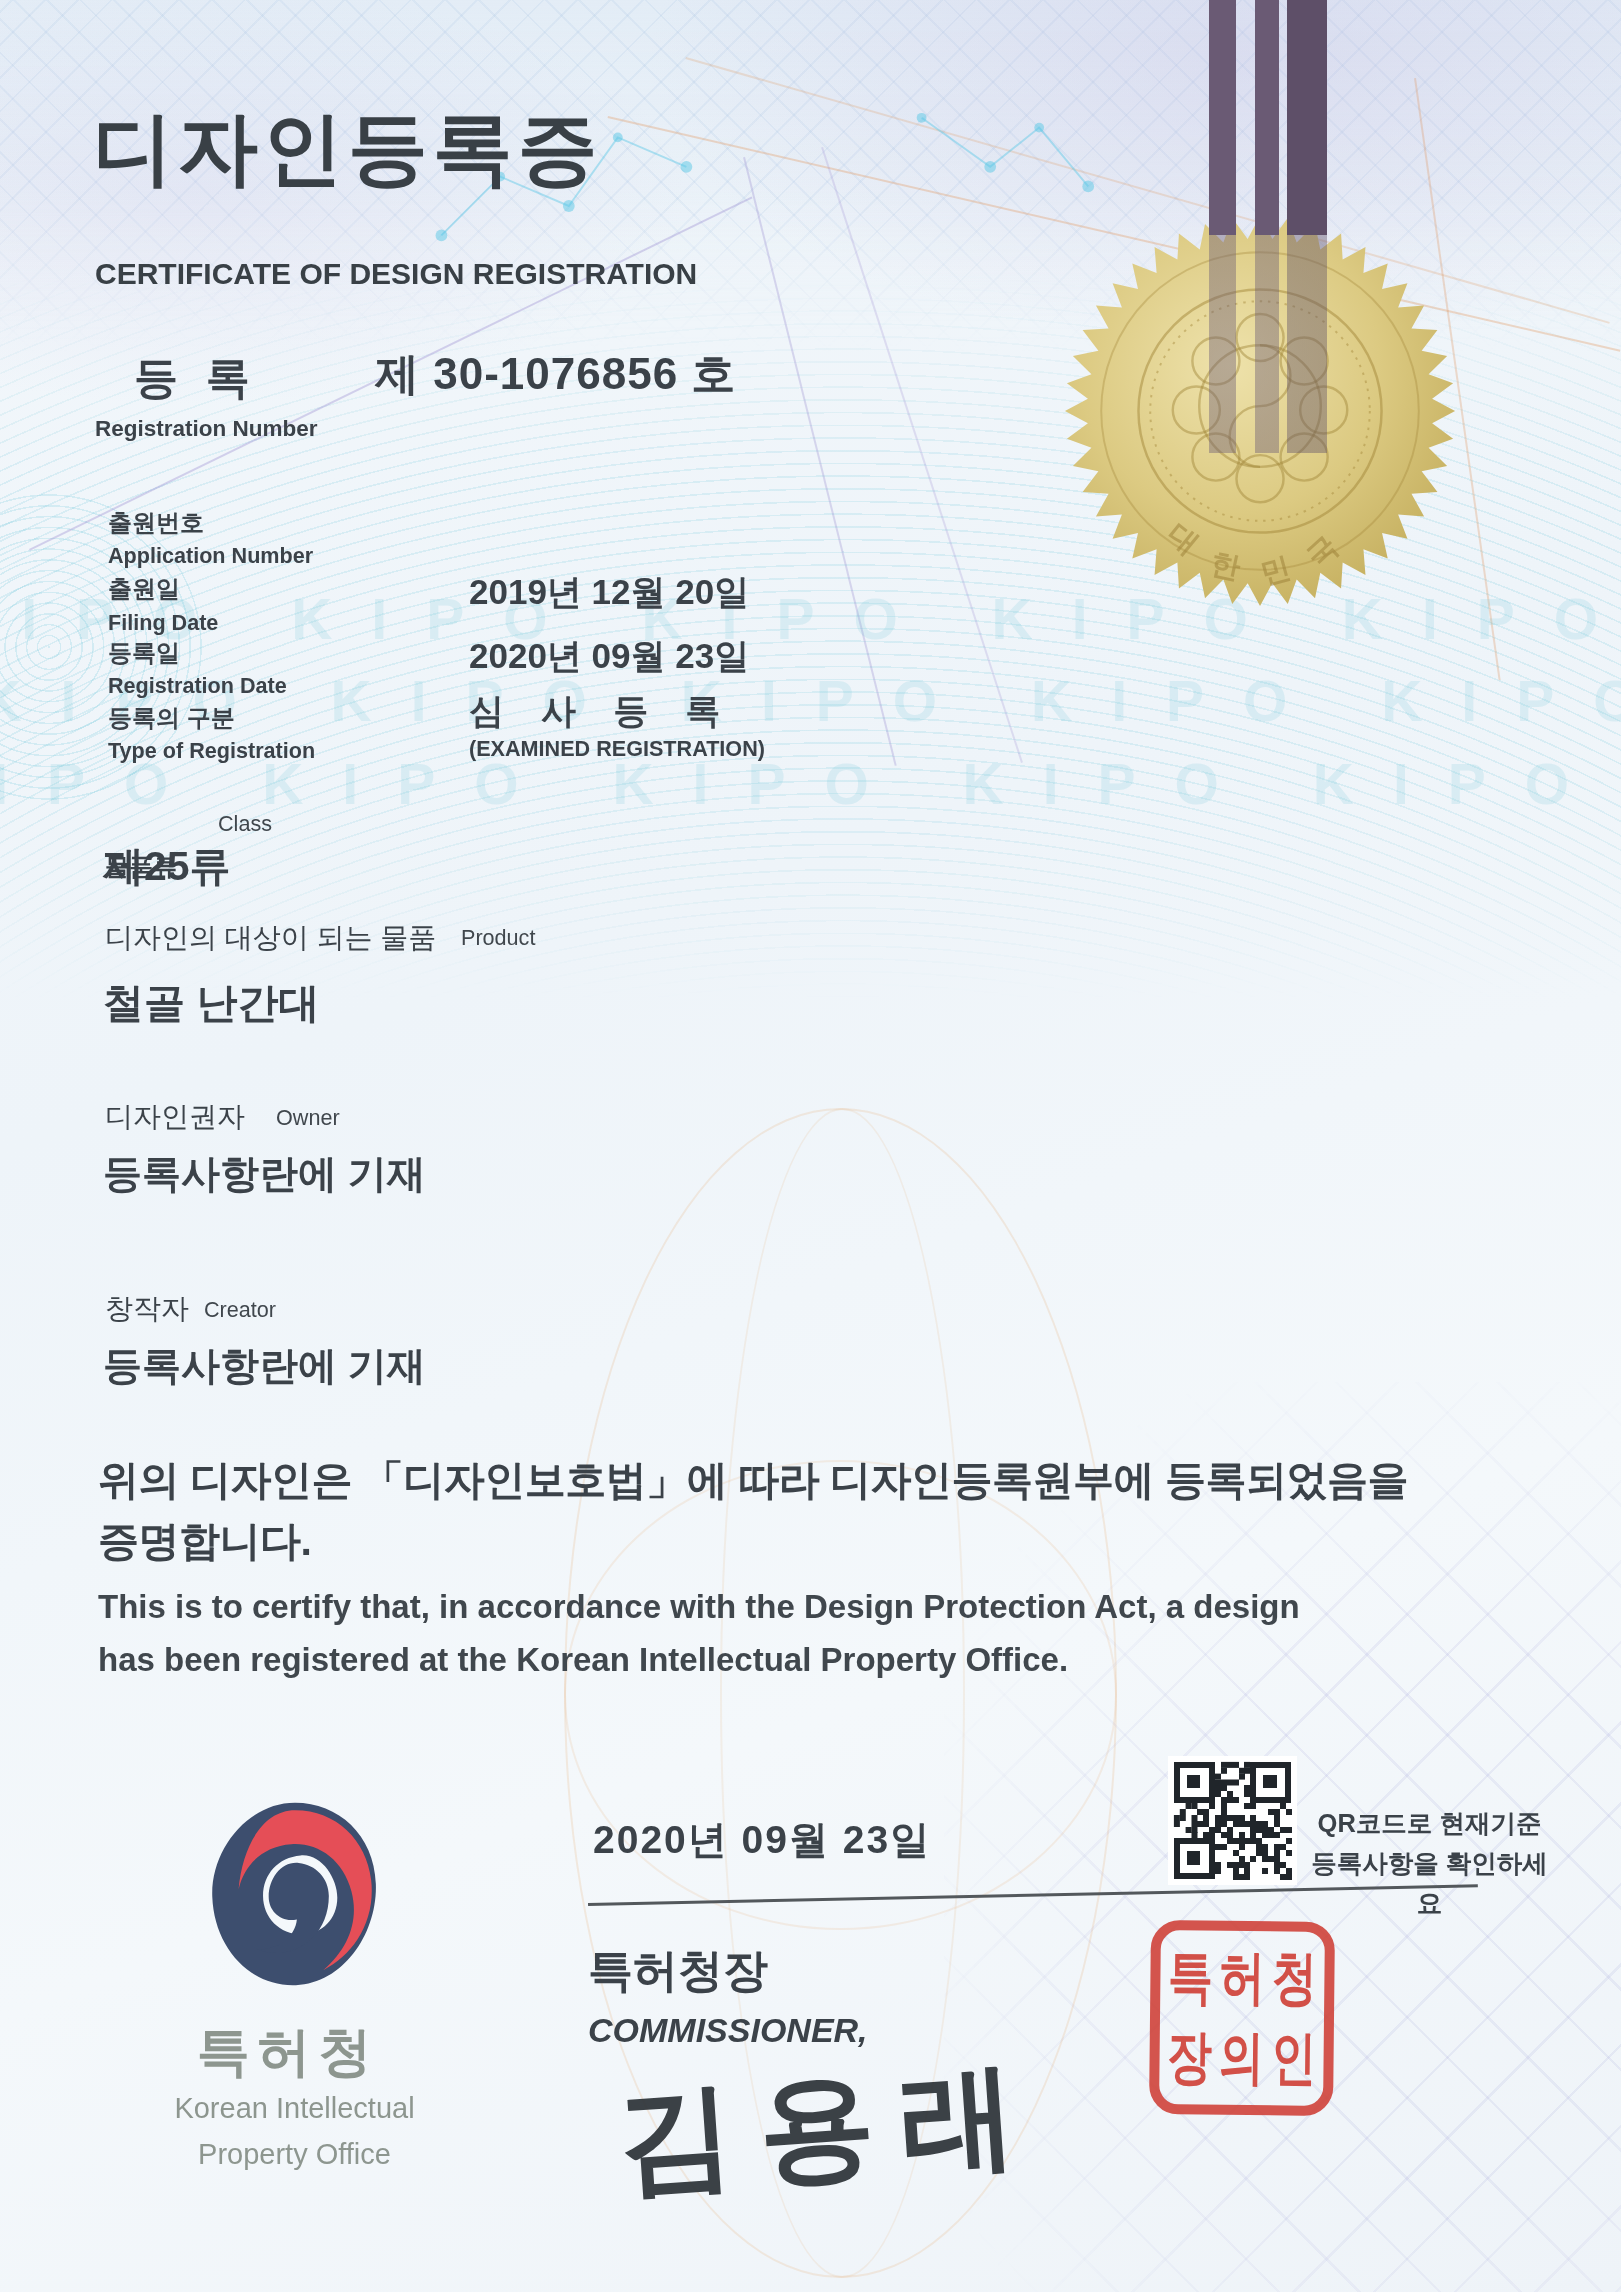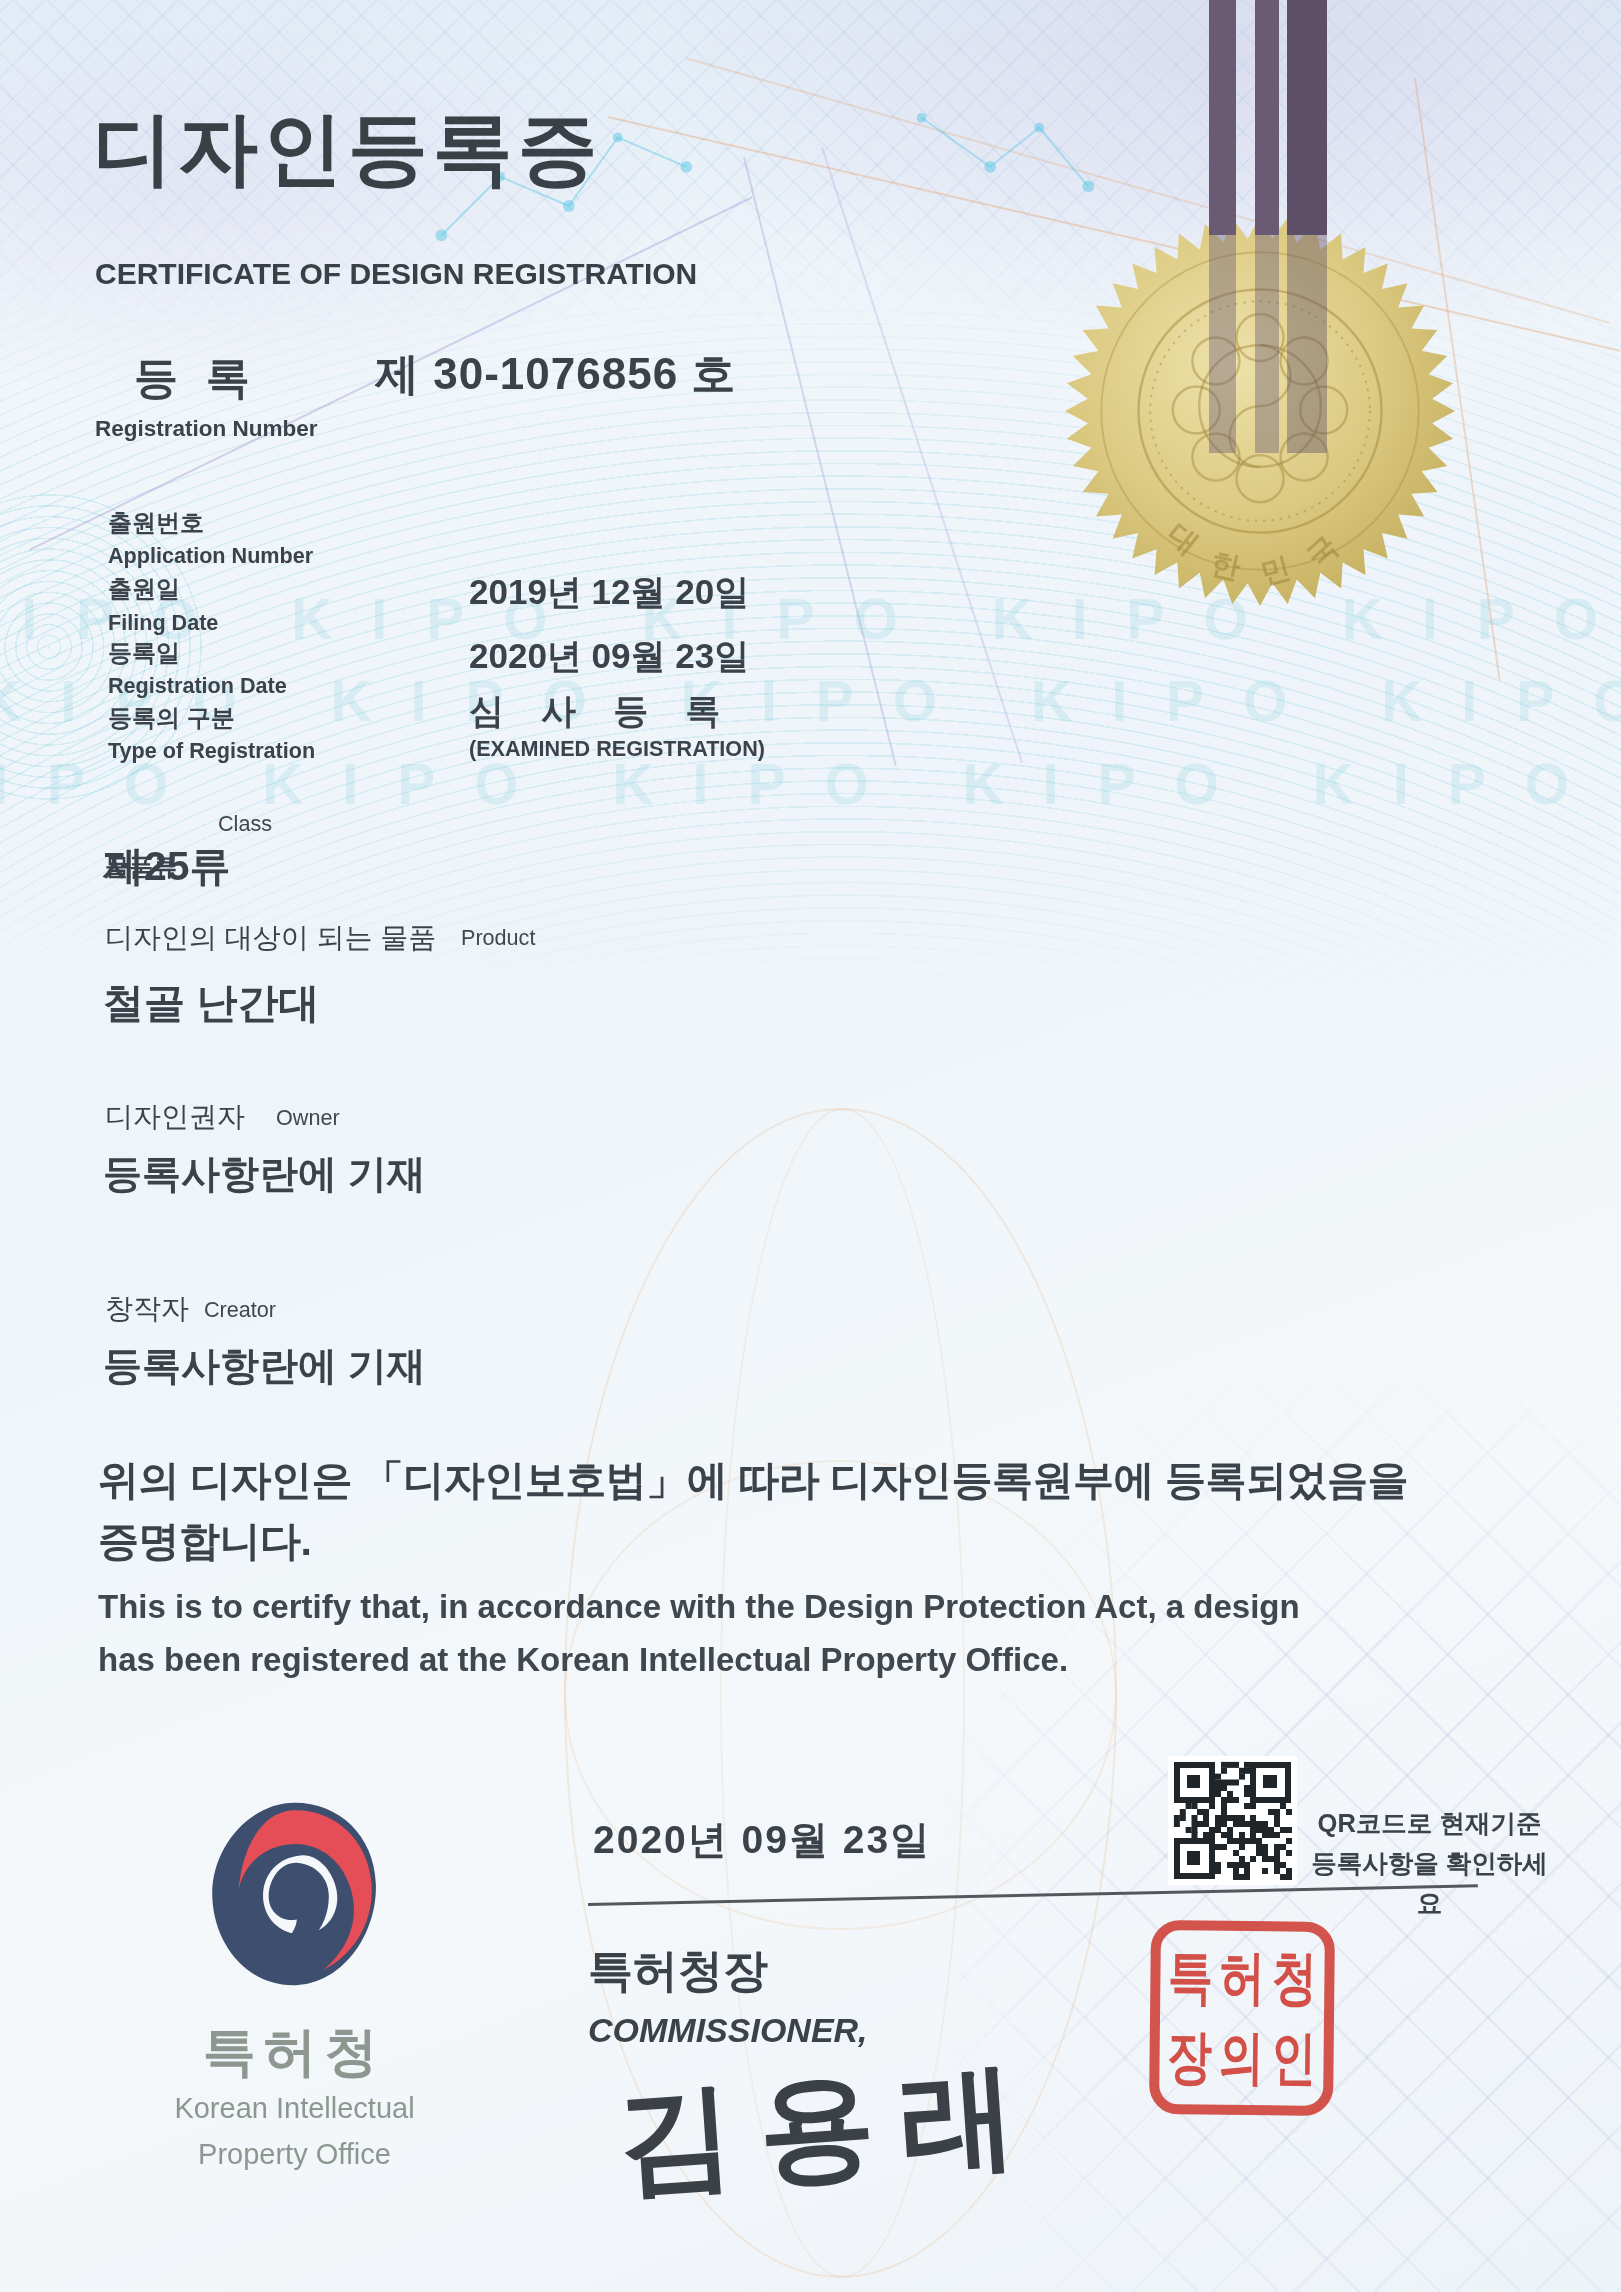--- a/index.html
+++ b/index.html
@@ -198,21 +198,21 @@
   <div class="abs stmt-ko" style="left:98px;top:1453px;">위의 디자인은 「디자인보호법」에 따라 디자인등록원부에 등록되었음을</div>
   <div class="abs stmt-ko" style="left:98px;top:1514px;">증명합니다.</div>
   <div class="abs stmt-en" style="left:98px;top:1588px;">This is to certify that, in accordance with the Design Protection Act, a design</div>
   <div class="abs stmt-en" style="left:98px;top:1641px;">has been registered at the Korean Intellectual Property Office.</div>
 
   <svg class="abs" style="left:201px;top:1797px;" width="188" height="194" viewBox="0 0 200 206">
     <path fill="#3d4e6e" fill-rule="evenodd" d="M100,6 C146,6 184,40 186,92 C188,144 152,198 101,200 C52,202 14,160 12,106 C10,56 50,6 100,6 Z M106,62 C82,64 66,82 66,105 C66,128 84,146 107,146 C129,146 145,129 145,107 C145,86 128,60 106,62 Z"></path>
     <path fill="#ee4e55" d="M100,14 C144,14 176,46 181,88 C186,132 162,168 130,184 C158,160 168,130 160,100 C151,66 124,48 96,50 C66,52 46,72 40,98 C44,52 66,14 100,14 Z" opacity="0.95"></path>
     <path fill="#3d4e6e" d="M104,70 C122,72 136,86 136,105 C136,150 96,176 60,162 C84,162 100,148 102,130 C86,134 72,122 72,106 C72,86 86,68 104,70 Z"></path>
   </svg>
-  <div class="abs logo-ko" style="left:155px;top:2017px;width:278px;">특허청</div>
+  <div class="abs logo-ko" style="left:149px;top:2017px;width:278px;">특허청</div>
   <div class="abs logo-en" style="left:116px;top:2092px;width:357px;">Korean Intellectual</div>
   <div class="abs logo-en" style="left:116px;top:2138px;width:357px;">Property Office</div>
 
   <div class="abs date" style="left:593px;top:1813px;">2020년 09월 23일</div>
   <div class="abs rule" style="left:588px;top:1903px;width:890px;"></div>
   <div class="abs comm-ko" style="left:588px;top:1941px;">특허청장</div>
   <div class="abs comm-en" style="left:588px;top:2011px;">COMMISSIONER,</div>
   <div class="abs sig" style="left:617px;top:2050px;">김용래</div>
 
   <div class="abs qr">

